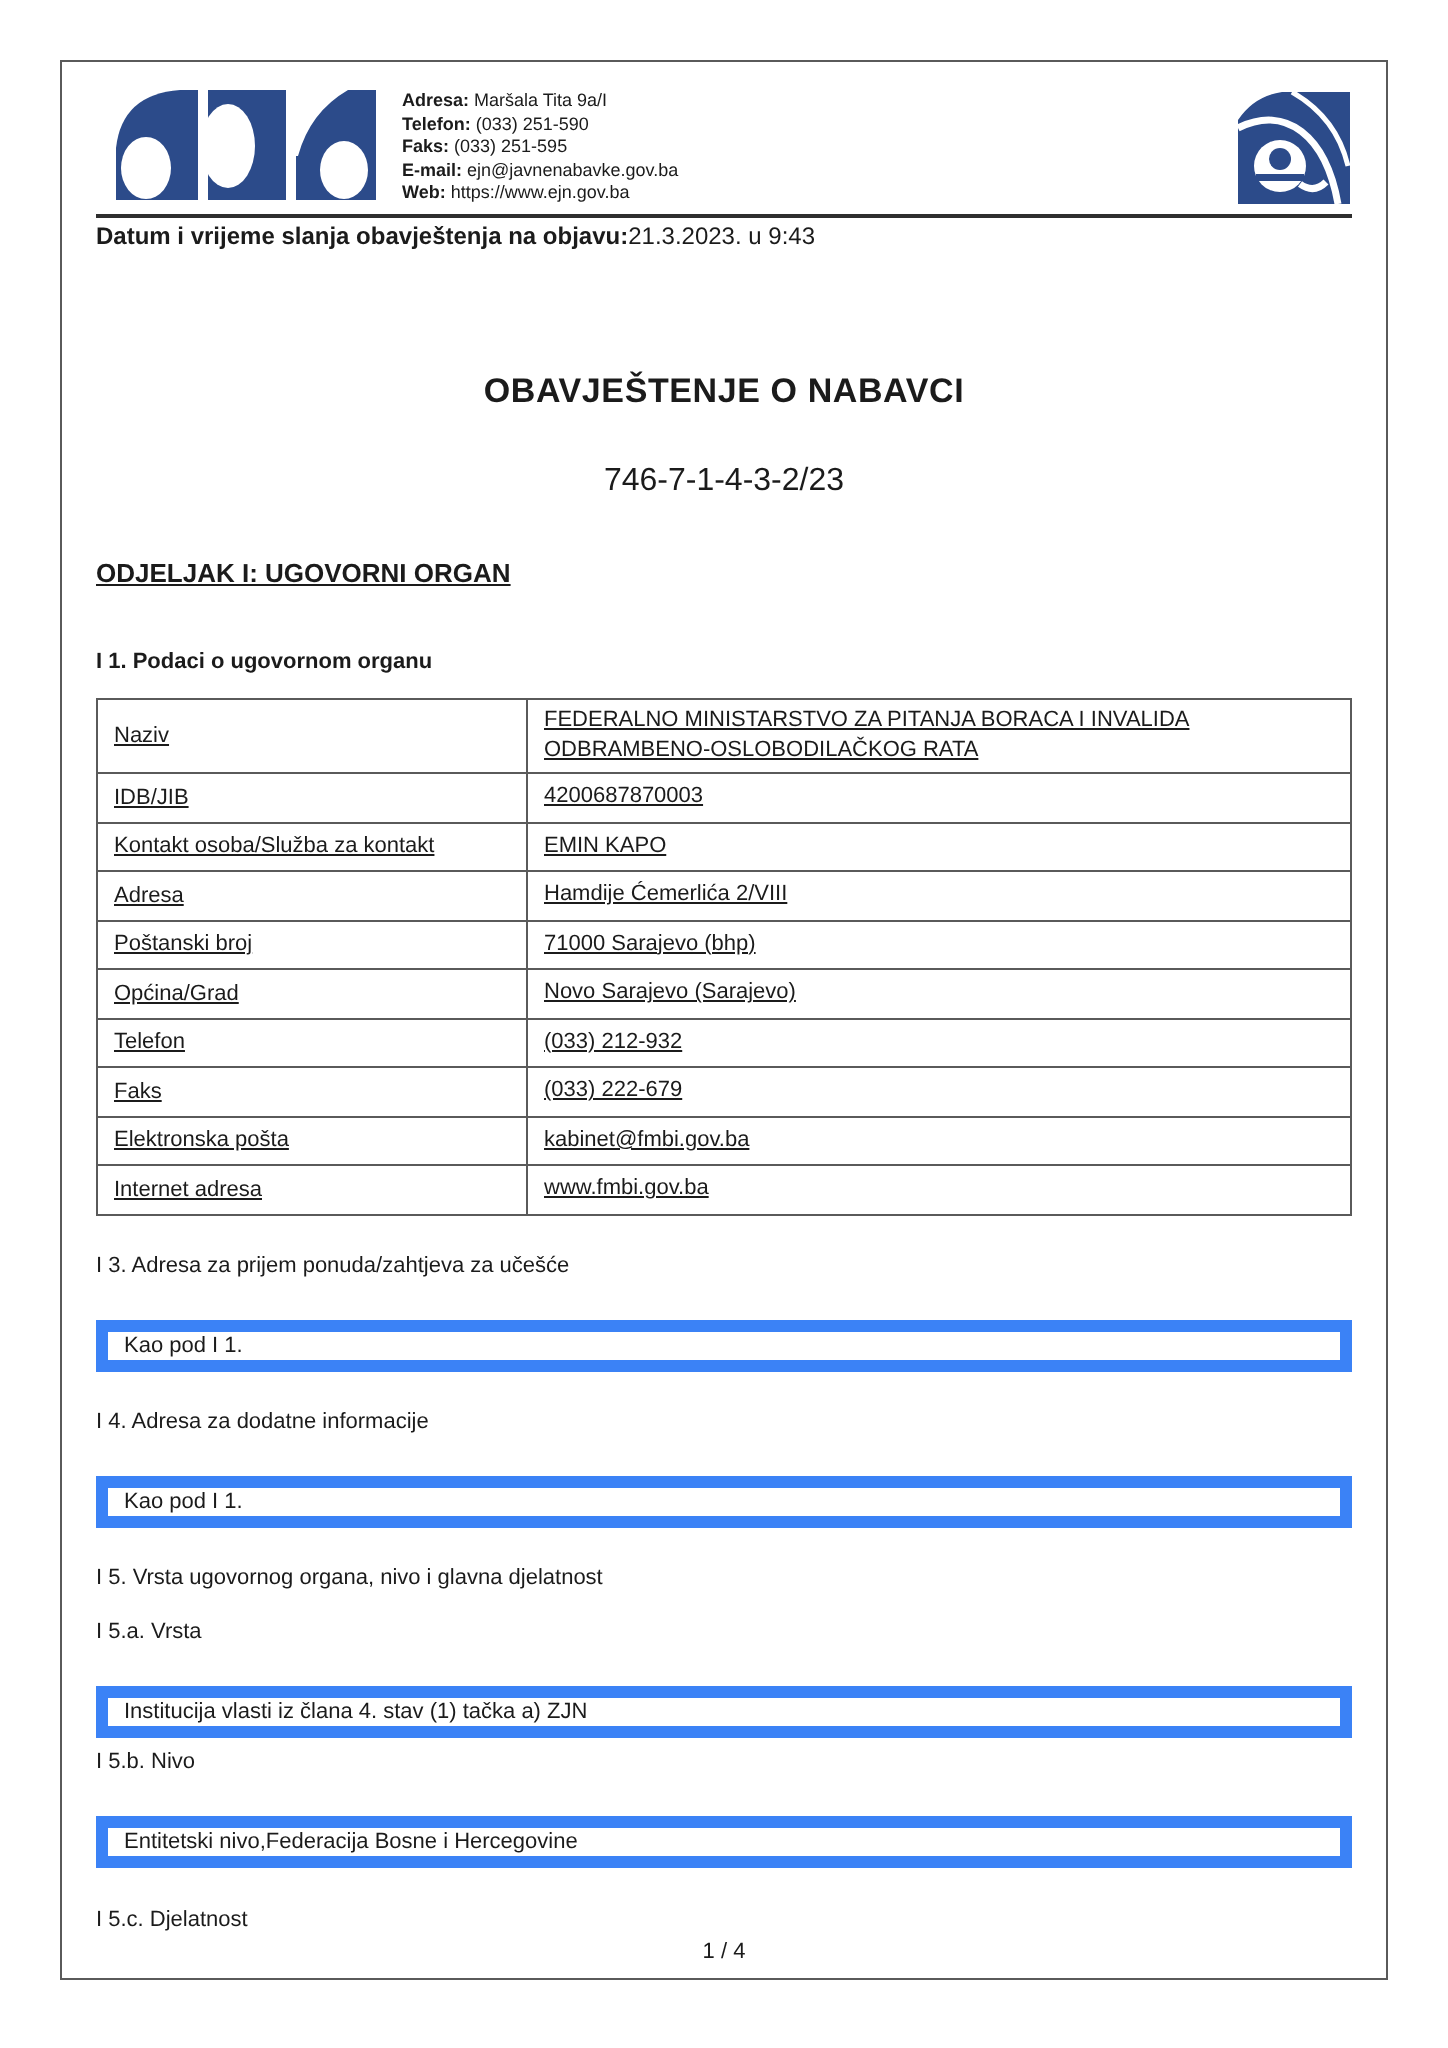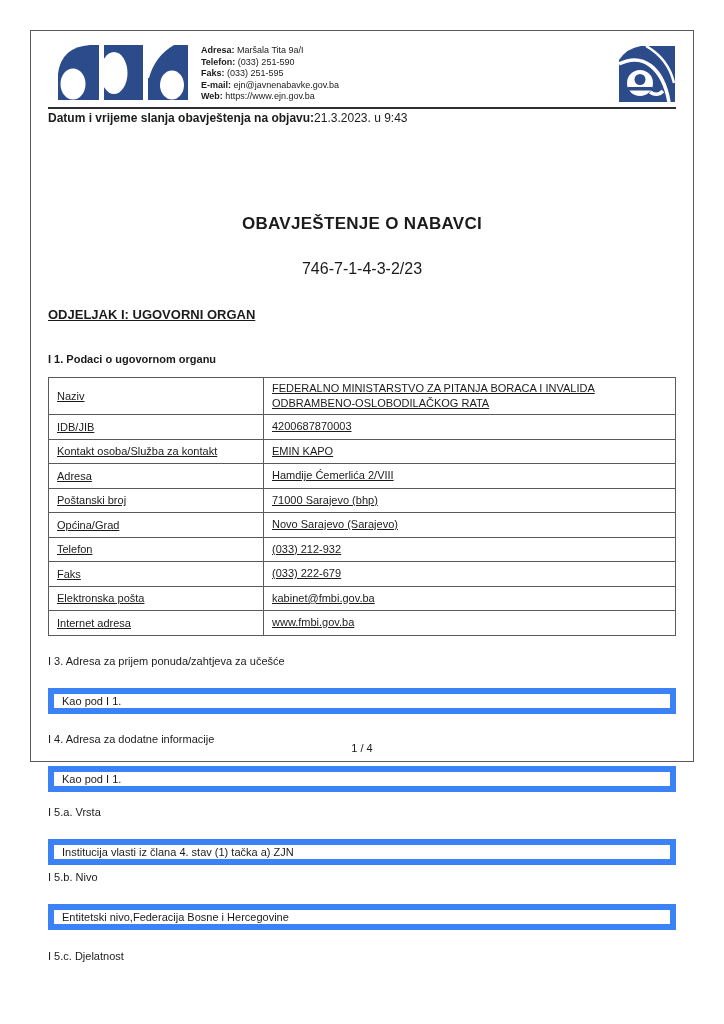--- a/index.html
+++ b/index.html
@@ -1,30 +1,30 @@
 <!DOCTYPE html>
 <html><head>
 <meta charset="utf-8">
 <style>
   html,body{margin:0;padding:0;background:#ffffff;}
   .page{position:relative;width:724px;height:1024px;background:#fff;
         font-family:"Liberation Sans",sans-serif;color:#1b1b1b;overflow:hidden;}
-  .frame{position:absolute;left:30px;top:30px;width:664px;height:732px;
+  .frame{position:absolute;left:30px;top:30px;width:664px;height:960px;
          border:1px solid #5a5a5a;box-sizing:border-box;padding:12px 17px 0 17px;}
   
   .header{display:flex;align-items:flex-start;margin-left:10px;margin-top:1px;}
   .ajn-logo svg,.e-logo svg{display:block;}
   .contact{margin-left:13px;font-size:9px;line-height:11.5px;padding-top:1px;}
   .contact b{font-weight:bold;}
   .e-logo{margin-left:auto;margin-right:1px;margin-top:2px;}
   .header-rule{height:2.5px;background:#2e2e2e;margin-top:4px;}
   .date-line{text-align:left;font-size:12px;margin-top:2px;margin-right:-11px;}
   .date-line b{font-weight:bold;}
   
-  .doc-title{text-align:center;font-size:17px;font-weight:bold;margin-top:88px;line-height:22px;letter-spacing:.3px;}
+  .doc-title{text-align:center;font-size:17px;font-weight:bold;margin-top:60px;line-height:22px;letter-spacing:.3px;}
   .doc-number{text-align:center;font-size:16px;font-weight:normal;margin-top:24px;line-height:20px;}
   .odjeljak{font-size:13px;font-weight:bold;text-decoration:underline;margin-top:28px;line-height:16px;}
   .sub1{font-size:11px;font-weight:bold;margin-top:30px;line-height:13px;}
   
   .dtable{margin-top:11px;border:1px solid #5a5a5a;border-bottom:none;text-decoration:underline;}
   .trow{display:flex;border-bottom:1px solid #5a5a5a;min-height:24.5px;box-sizing:border-box;}
   .tlabel{width:215px;border-right:1px solid #5a5a5a;padding:3px 8px;box-sizing:border-box;
           font-size:11px;display:flex;align-items:center;line-height:14px;}
   .tvalue{flex:1;padding:3px 8px;box-sizing:border-box;font-size:11px;display:flex;align-items:center;line-height:15px;}
   
@@ -189,20 +189,21 @@
     <div class="sec-heading bold">I 3. Adresa za prijem ponuda/zahtjeva za učešće</div>
     <div class="kv-box">
         <span>Kao pod I 1.</span>
       </div>
 
     <div class="sec-heading bold">I 4. Adresa za dodatne informacije</div>
     <div class="kv-box">
         <span>Kao pod I 1.</span>
       </div>
 
+    <div class="sec-heading bold">I 5. Vrsta ugovornog organa, nivo i glavna djelatnost</div>
 
     <div class="sec-heading mt14">I 5.a. Vrsta</div>
     <div class="kv-box">
         <span>Institucija vlasti iz člana 4. stav (1) tačka a) ZJN</span>
       </div>
 
     <div class="sec-heading mt18">I 5.b. Nivo</div>
     <div class="kv-box">
         <span>Entitetski nivo,Federacija Bosne i Hercegovine</span>
       </div>

